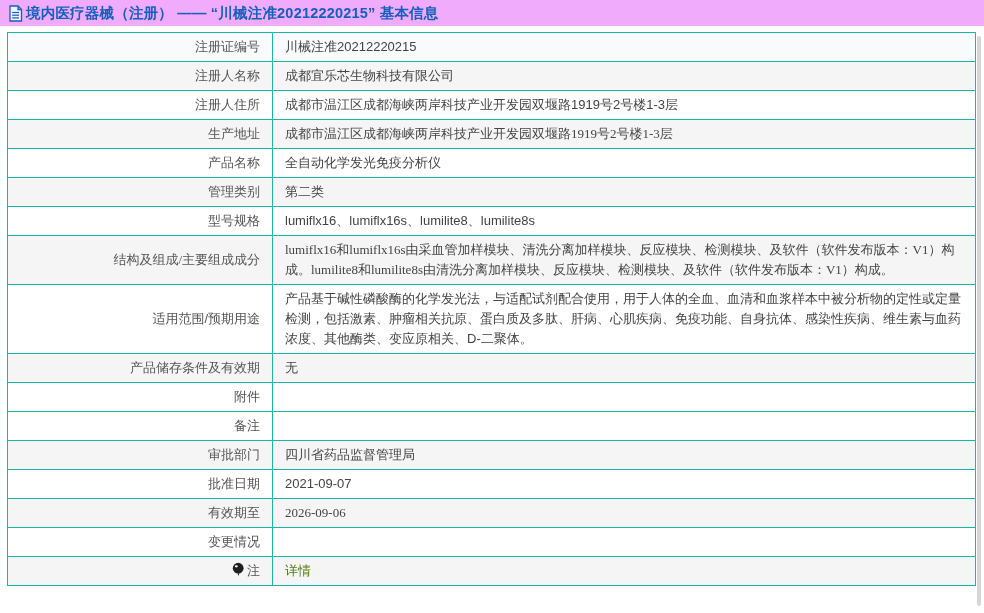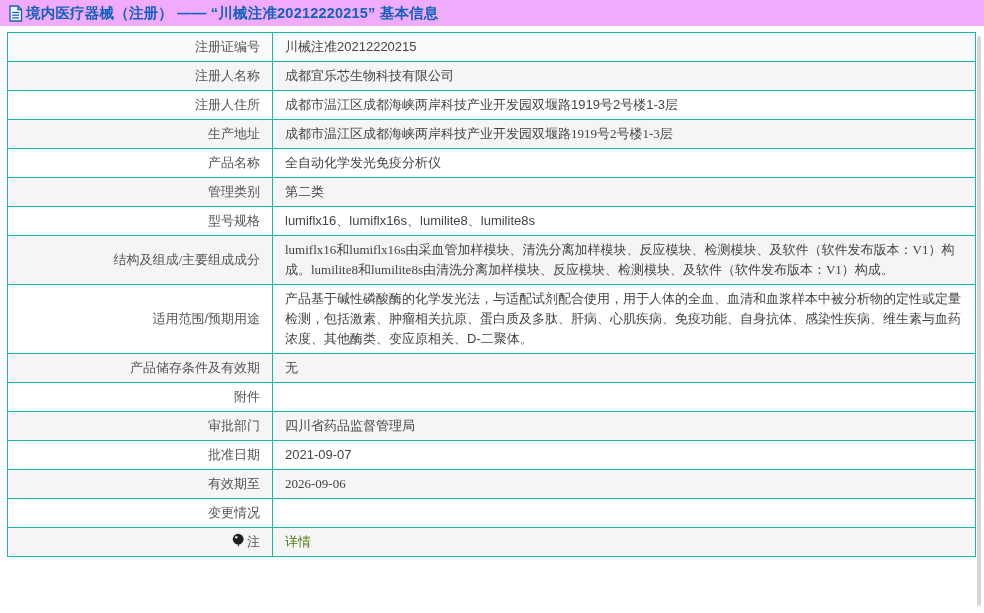--- a/index.html
+++ b/index.html
@@ -145,20 +145,24 @@
         <td class="value-cell">产品基于碱性磷酸酶的化学发光法，与适配试剂配合使用，用于人体的全血、血清和血浆样本中被分析物的定性或定量检测，包括激素、肿瘤相关抗原、蛋白质及多肽、肝病、心肌疾病、免疫功能、自身抗体、感染性疾病、维生素与血药浓度、其他酶类、变应原相关、D-二聚体。</td>
       </tr>
       <tr class="row-even">
         <td class="label-cell">产品储存条件及有效期</td>
         <td class="value-cell">无</td>
       </tr>
       <tr class="row-odd">
         <td class="label-cell">附件</td>
         <td class="value-cell"></td>
       </tr>
+      <tr class="row-odd">
+        <td class="label-cell">备注</td>
+        <td class="value-cell"></td>
+      </tr>
       <tr class="row-even">
         <td class="label-cell">审批部门</td>
         <td class="value-cell">四川省药品监督管理局</td>
       </tr>
       <tr class="row-odd">
         <td class="label-cell">批准日期</td>
         <td class="value-cell">2021-09-07</td>
       </tr>
       <tr class="row-even">
         <td class="label-cell">有效期至</td>

